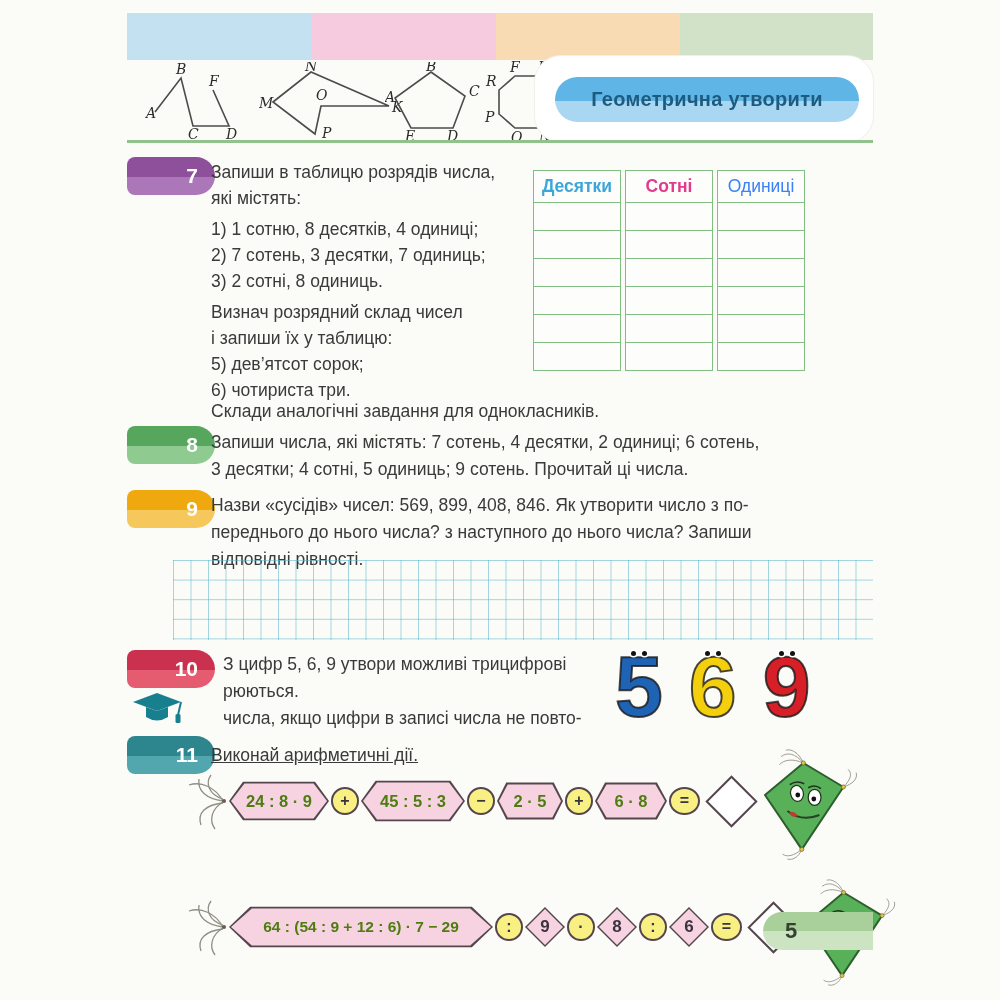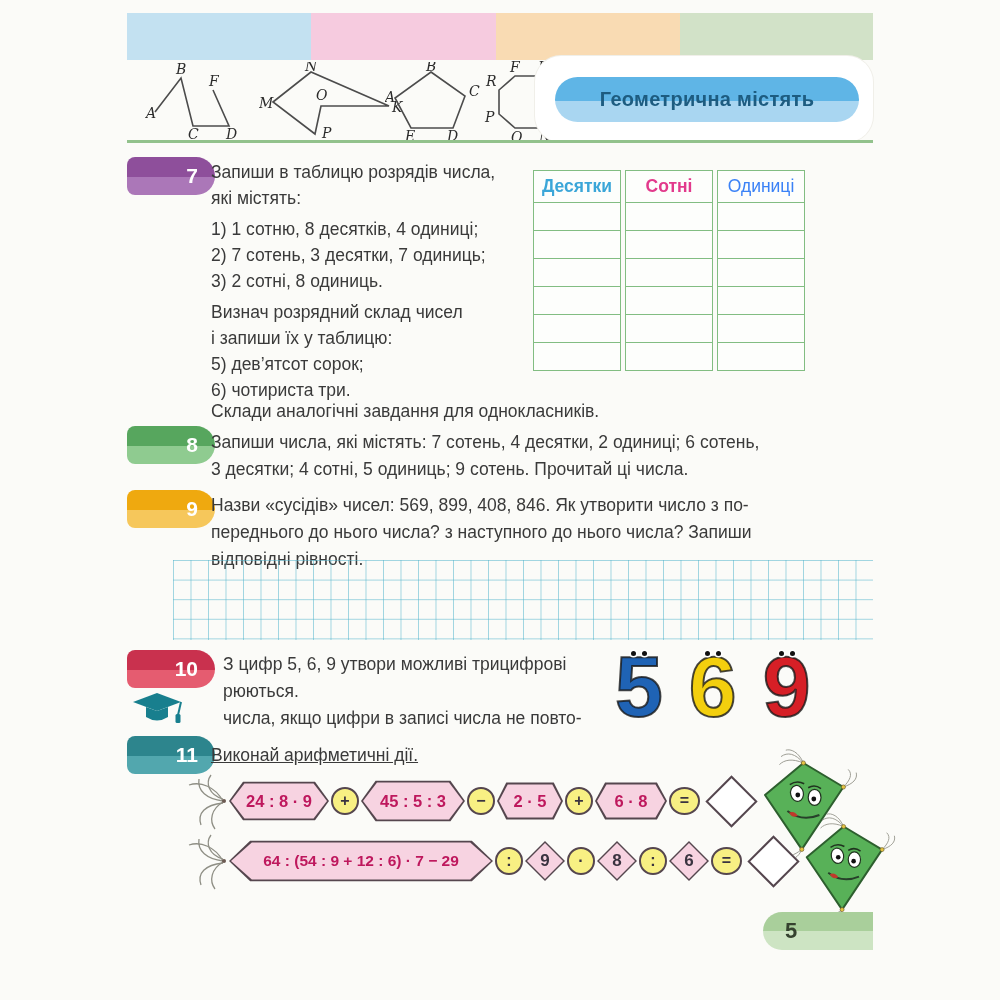--- a/index.html
+++ b/index.html
@@ -60,25 +60,25 @@
   .cdigit{position:relative;font-size:86px;line-height:96px;font-weight:bold;
     -webkit-text-stroke:2px rgba(25,25,25,.8);}
   .cdigit.d5{color:#1f63b5;}
   .cdigit.d6{color:#f3cf0e;}
   .cdigit.d9{color:#d61f26;}
   .eyes{position:absolute;top:13px;left:34%;width:5px;height:5px;border-radius:50%;background:#111;
     box-shadow:0 0 0 1.6px #fff,11px 0 0 #111,11px 0 0 1.6px #fff;}
   
   .chain{position:absolute;left:44px;display:flex;align-items:center;gap:2px;}
   .chain1{top:770px;height:62px;}
-  .chain2{top:828px;height:66px;}
+  .chain2{top:894px;height:66px;}
   .hex{background:#55464e;clip-path:polygon(0% 50%,14% 4%,86% 4%,100% 50%,86% 96%,14% 96%);
     display:flex;padding:2px;box-sizing:border-box;}
   .hex .in{flex:1;background:#f7d3e1;clip-path:polygon(0% 50%,14% 4%,86% 4%,100% 50%,86% 96%,14% 96%);
-    display:flex;align-items:center;justify-content:center;font-size:16.5px;font-weight:bold;color:#be185d;}
+    display:flex;align-items:center;justify-content:center;font-size:16.5px;font-weight:bold;color:#4d7c0f;}
   .hex.long{clip-path:polygon(0% 50%,8% 6%,92% 6%,100% 50%,92% 94%,8% 94%);}
   .hex.long .in{clip-path:polygon(0% 50%,8% 6%,92% 6%,100% 50%,92% 94%,8% 94%);font-size:15.5px;}
   .dmd{background:#55464e;clip-path:polygon(50% 0%,100% 50%,50% 100%,0% 50%);display:flex;padding:2px;box-sizing:border-box;}
   .dmd .in{flex:1;background:#f7d3e1;clip-path:polygon(50% 0%,100% 50%,50% 100%,0% 50%);
     display:flex;align-items:center;justify-content:center;font-size:17px;font-weight:bold;color:#3a3340;}
   .opc{width:24px;height:24px;border-radius:50%;border:2px solid #55464e;background:#f8f083;
     display:flex;align-items:center;justify-content:center;font-size:16px;font-weight:bold;color:#3a3340;flex:0 0 auto;}
   .eqc{width:27px;height:24px;border-radius:50%;border:2px solid #55464e;background:#f8f083;
     display:flex;align-items:center;justify-content:center;font-size:16px;font-weight:bold;color:#3a3340;flex:0 0 auto;}
   .ans{width:33px;height:33px;border:2px solid #55464e;background:#fff;transform:rotate(45deg);margin:0 11px;flex:0 0 auto;}
@@ -135,21 +135,21 @@
       <text x="33" y="12">F</text>
       <text x="61" y="12">K</text>
       <text x="86" y="30">L</text>
       <text x="86" y="62">M</text>
       <text x="62" y="82">N</text>
       <text x="34" y="82">O</text>
       <text x="8" y="62">P</text>
     </svg>
   </div>
   <div class="geo-backing"></div>
-  <div class="geo-title">Геометрична містять</div>
+  <div class="geo-title">Геометрична утворити</div>
   <div class="green-rule"></div>
 
   <div class="badge b7">
       <span>7</span>
     </div>
   <div class="tx t7-text">
     <div class="ln">Запиши в таблицю розрядів числа,</div>
     <div class="ln">які містять:</div>
     <div class="grp">
       <div class="ln">1) 1 сотню, 8 десятків, 4 одиниці;</div>

